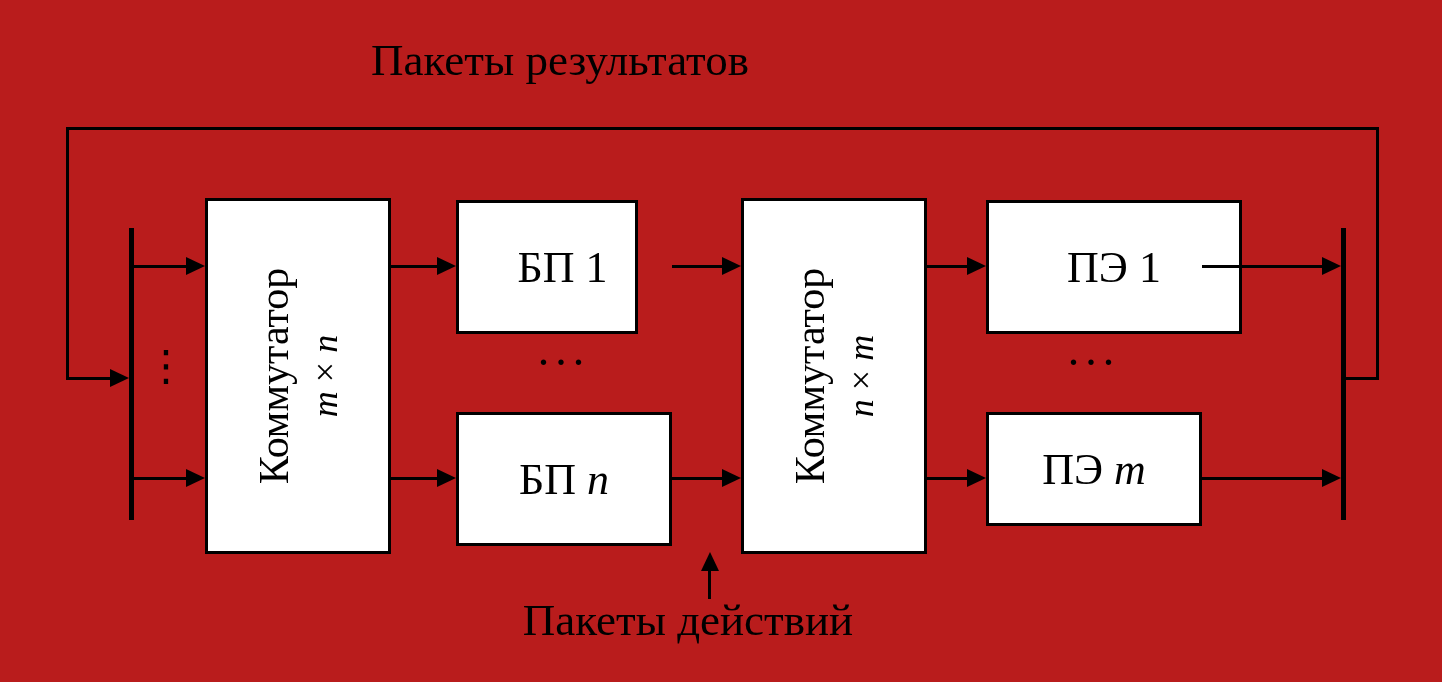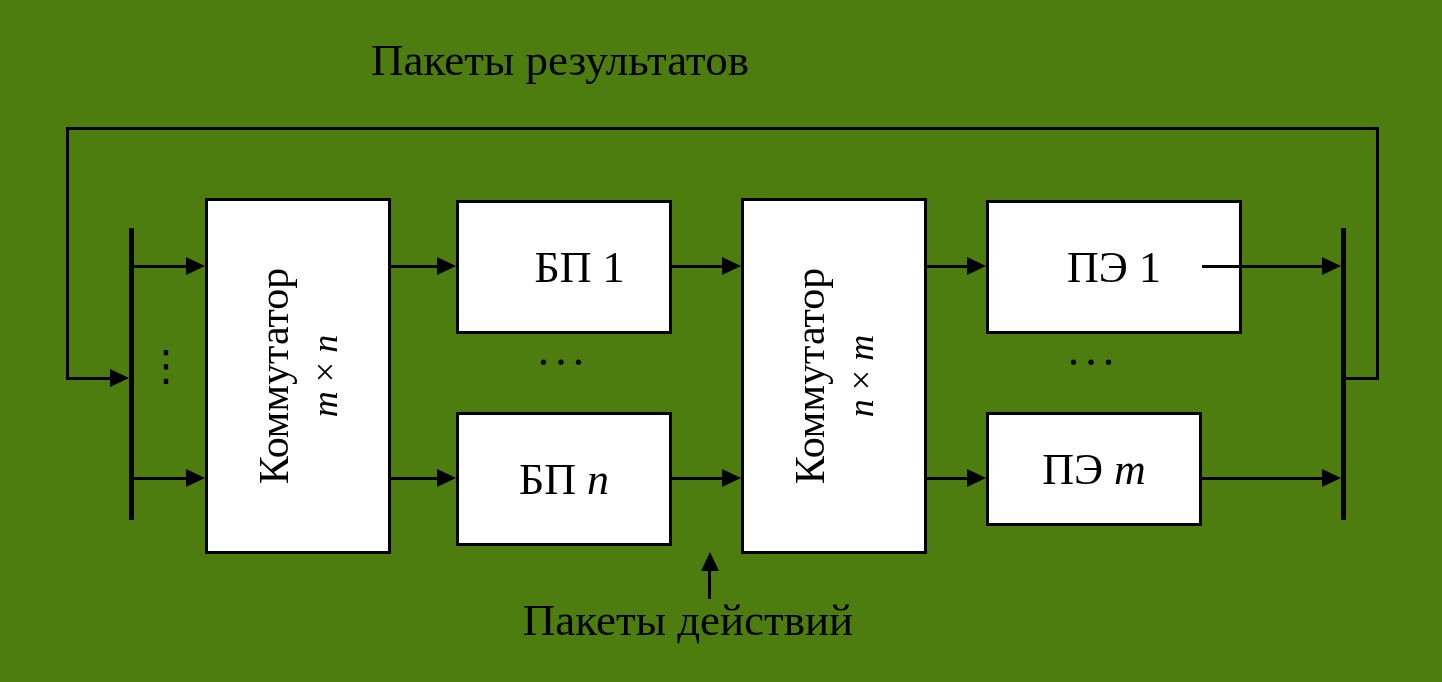--- a/index.html
+++ b/index.html
@@ -1,18 +1,18 @@
 <!DOCTYPE html>
 <html><head>
 <meta charset="utf-8">
 <style>
   * { margin:0; padding:0; box-sizing:border-box; }
   html,body { background:#ffffff; }
   body { font-family:"Liberation Serif","DejaVu Serif",serif; color:#000; }
-  .canvas { position:relative; width:1442px; height:682px; background:#4d7c0f; overflow:hidden; }
+  .canvas { position:relative; width:1442px; height:682px; background:#b91c1c; overflow:hidden; }
   .hline { position:absolute; background:#000; height:3px; }
   .vline { position:absolute; background:#000; width:3px; }
   .bar   { position:absolute; background:#000; width:5px; }
   .box { position:absolute; border:3px solid #000; background:#fff;
          display:flex; align-items:center; justify-content:center; }
   .lbl { font-size:44px; white-space:pre; }
   .it { font-style:italic; }
   .arr-r { position:absolute; width:0; height:0;
            border-top:9px solid transparent; border-bottom:9px solid transparent;
            border-left:19px solid #000; }
@@ -57,21 +57,21 @@
       <span class="name">Коммутатор</span>
       <span class="dims"><span class="it">m</span><span>&nbsp;×&nbsp;</span><span class="it">n</span></span>
     </div>
   </div>
 
   <div class="hline" style="left:391px; top:265px; width:46px;"></div>
   <div class="arr-r" style="left:437px; top:257px;"></div>
   <div class="hline" style="left:391px; top:477px; width:46px;"></div>
   <div class="arr-r" style="left:437px; top:469px;"></div>
 
-  <div class="box" style="left:456px; top:200px; width:216px; height:134px;padding-left:31px;">
+  <div class="box" style="left:456px; top:200px; width:182px; height:134px;padding-left:31px;">
     <span class="lbl">БП 1</span>
   </div>
   <div class="dots" style="left:456px; top:330px; width:216px;">...</div>
   <div class="box" style="left:456px; top:412px; width:216px; height:134px;">
     <span class="lbl"><span>БП&nbsp;</span><span class="it">n</span></span>
   </div>
 
   <div class="hline" style="left:672px; top:265px; width:50px;"></div>
   <div class="arr-r" style="left:722px; top:257px;"></div>
   <div class="hline" style="left:672px; top:477px; width:50px;"></div>

